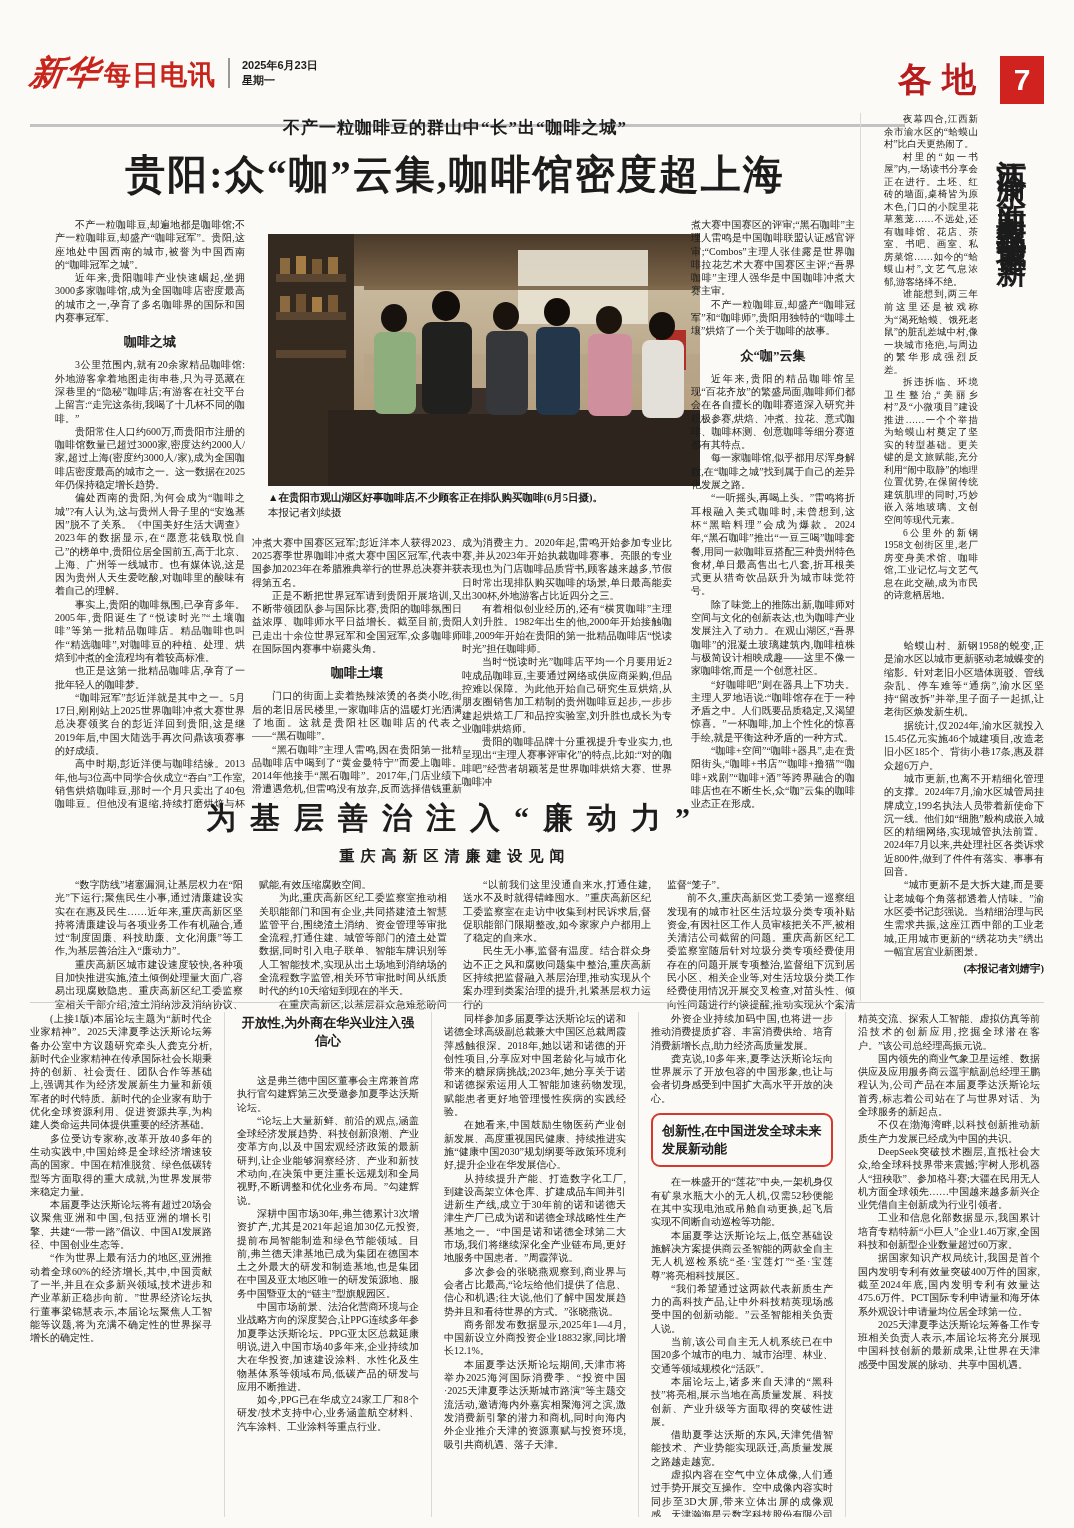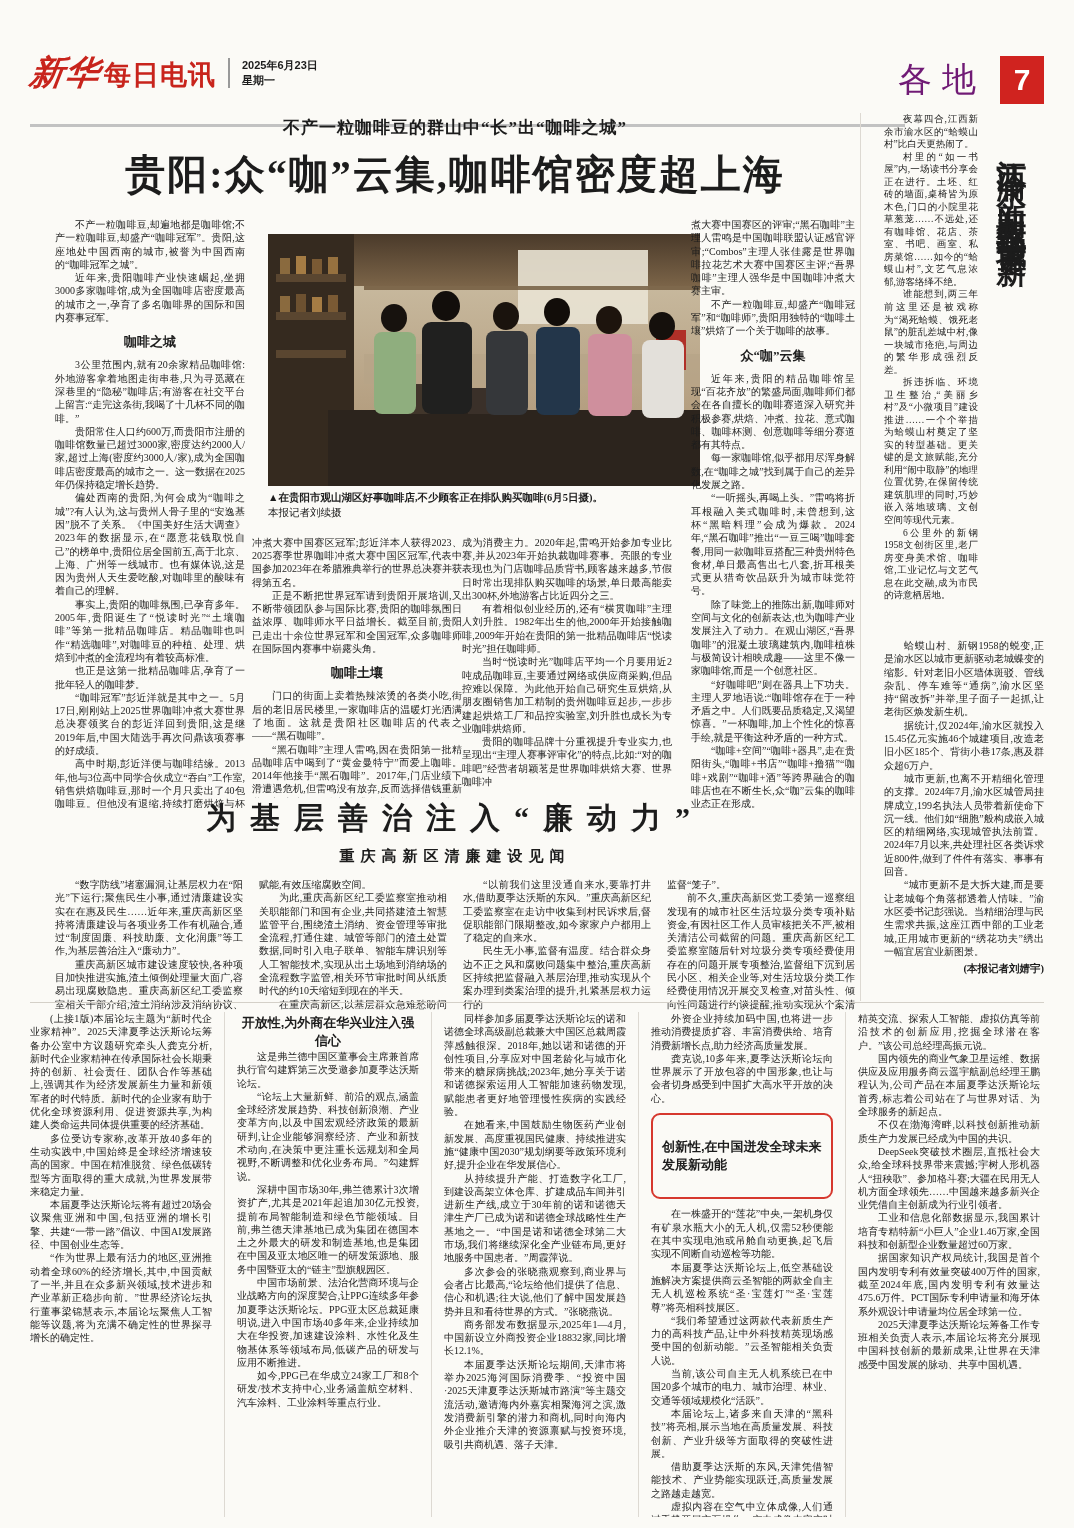--- a/index.html
+++ b/index.html
@@ -9,30 +9,30 @@
   .masthead{position:absolute;top:50px;left:30px;width:1014px;height:72px;}
   .mast-left{display:flex;align-items:center;gap:12px;}
   .logo{color:#c8241c;font-weight:bold;white-space:nowrap;}
   .logo .xh{font-size:34px;font-style:italic;letter-spacing:1px;transform:skewX(-8deg);display:inline-block;}
   .logo .rest{font-size:27px;letter-spacing:1px;}
   .date-block{border-left:2px solid #999;padding-left:12px;font-family:"Liberation Sans",sans-serif;}
   .date-line{font-size:11px;font-weight:bold;line-height:1.4;}
   .weekday{font-size:11px;font-weight:bold;}
   .mast-rule{position:absolute;left:0px;top:74px;width:875px;height:3px;background:#c2c2c2;}
   .section-area{position:absolute;right:0;top:6px;display:flex;align-items:center;gap:14px;}
-  .section-name{font-size:34px;font-weight:normal;color:#701a75;letter-spacing:10px;}
+  .section-name{font-size:34px;font-weight:bold;color:#b91c1c;letter-spacing:10px;}
   .page-num{width:44px;height:48px;background:#d0231f;color:#fff;font-size:30px;font-weight:bold;
             display:flex;align-items:center;justify-content:center;font-family:"Liberation Sans",sans-serif;}
   
   .para{margin:0;text-indent:2em;text-align:justify;font-size:10px;line-height:1.33;}
   .para-c{margin:0;text-indent:0;text-align:justify;font-size:10px;line-height:1.33;}
   .subhead{text-align:center;font-weight:bold;font-size:13px;margin:9px 0 7px 0;}
-  .colhead{text-align:center;font-weight:bold;font-size:13px;margin:2px 0 0 0;font-family:"Liberation Sans",sans-serif;}
+  .colhead{text-align:center;font-weight:bold;font-size:13px;margin:2px 0 24px 0;font-family:"Liberation Sans",sans-serif;}
   .byline{text-align:right;font-weight:bold;font-size:10.5px;margin-top:4px;}
-  .redbox{border:2px solid #d6382e;border-radius:9px;padding:23px 9px;font-weight:bold;font-size:13px;
+  .redbox{border:2px solid #d6382e;border-radius:9px;padding:7px 9px;font-weight:bold;font-size:13px;
           margin:8px 0;font-family:"Liberation Sans",sans-serif;line-height:1.4;}
   
   .coffee{position:absolute;left:55px;top:116px;width:800px;}
   .kicker{text-align:center;font-size:17px;font-weight:bold;letter-spacing:1px;}
   .main-headline{text-align:center;font-size:40px;font-weight:bold;margin:8px 0 0 0;letter-spacing:2px;}
   .coffee-body{display:flex;gap:7px;margin-top:16px;height:590px;overflow:hidden;}
   .c-col1{width:190px;flex:none;}
   .c-mid{width:432px;flex:none;}
   .c-col4{width:164px;flex:none;}
   .photo-wrap{width:432px;}
@@ -213,21 +213,21 @@
       <div class="lcol">
           <p class="para">“数字防线”堵塞漏洞,让基层权力在“阳光”下运行;聚焦民生小事,通过清廉建设实实在在惠及民生……近年来,重庆高新区坚持将清廉建设与各项业务工作有机融合,通过“制度固廉、科技助廉、文化润廉”等工作,为基层善治注入“廉动力”。</p>
           <p class="para">重庆高新区城市建设速度较快,各种项目加快推进实施,渣土倾倒处理量大面广,容易出现腐败隐患。重庆高新区纪工委监察室相关干部介绍,渣土消纳涉及消纳协议、渣票票据、运输车资质等多项审核审批事项,环节跨多个部门,需通过科技</p>
         </div>
       <div class="lcol">
           <p class="para-c">赋能,有效压缩腐败空间。</p>
           <p class="para">为此,重庆高新区纪工委监察室推动相关职能部门和国有企业,共同搭建渣土智慧监管平台,围绕渣土消纳、资金管理等审批全流程,打通住建、城管等部门的渣土处置数据,同时引入电子联单、智能车牌识别等人工智能技术,实现从出土场地到消纳场的全流程数字监管,相关环节审批时间从纸质时代的约10天缩短到现在的半天。</p>
           <p class="para">在重庆高新区,以基层群众急难愁盼问题为切入点,通过清廉建设开展“小切口”监督,已成为民生监督的重要抓手。</p>
         </div>
       <div class="lcol">
-          <p class="para">“以前我们这里没通自来水,要靠打井水,借助夏季达沃斯的东风。”重庆高新区纪工委监察室在走访中收集到村民诉求后,督促职能部门限期整改,如今家家户户都用上了稳定的自来水。</p>
+          <p class="para">“以前我们这里没通自来水,打通住建,送水不及时就得错峰囤水。”重庆高新区纪工委监察室在走访中收集到村民诉求后,督促职能部门限期整改,如今家家户户都用上了稳定的自来水。</p>
           <p class="para">民生无小事,监督有温度。结合群众身边不正之风和腐败问题集中整治,重庆高新区持续把监督融入基层治理,推动实现从个案办理到类案治理的提升,扎紧基层权力运行的</p>
         </div>
       <div class="lcol">
           <p class="para-c">监督“笼子”。</p>
           <p class="para">前不久,重庆高新区党工委第一巡察组发现有的城市社区生活垃圾分类专项补贴资金,有因社区工作人员审核把关不严,被相关清洁公司截留的问题。重庆高新区纪工委监察室随后针对垃圾分类专项经费使用存在的问题开展专项整治,监督组下沉到居民小区、相关企业等,对生活垃圾分类工作经费使用情况开展交叉检查,对苗头性、倾向性问题进行约谈提醒,推动实现从个案清除向系统施治、全域治理的优化提升。</p>
         </div>
     </div>
   </section>
 
   <div class="mid-rule"></div>

